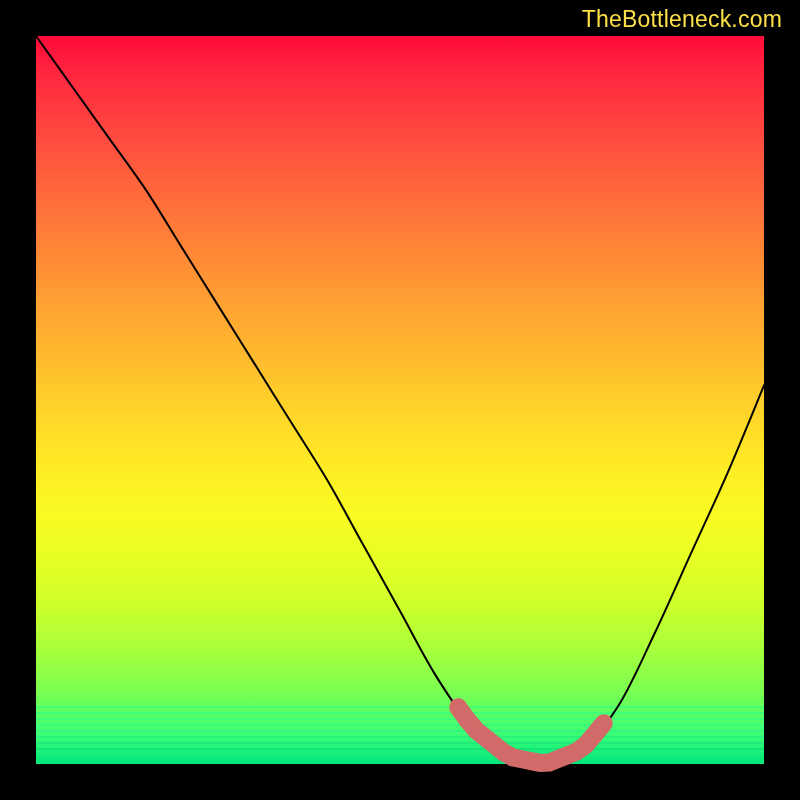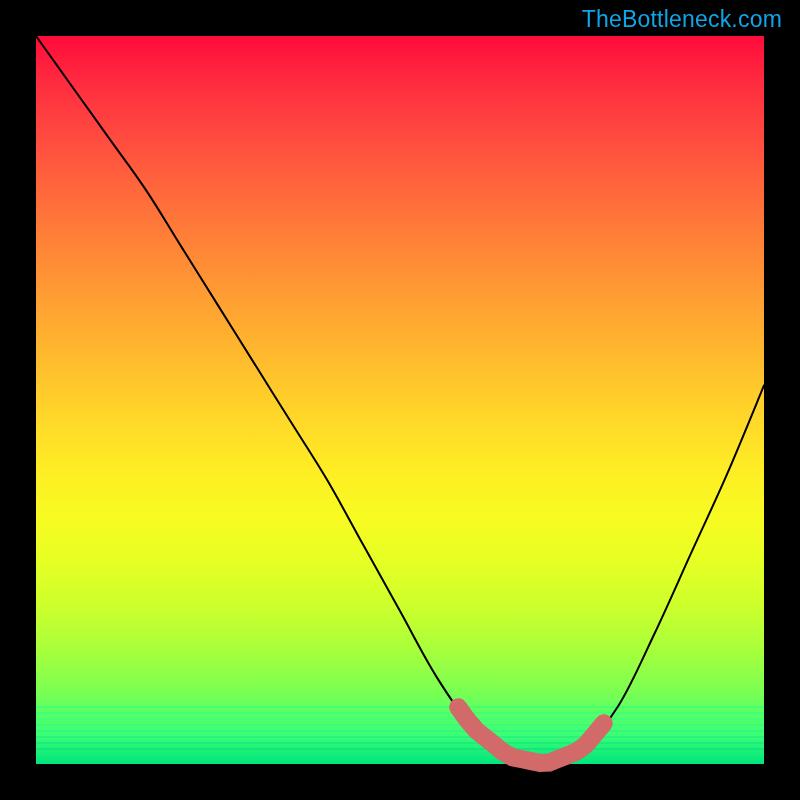--- a/index.html
+++ b/index.html
@@ -51,21 +51,21 @@
     position: absolute;
     left: 0;
     right: 0;
     height: 2px;
     opacity: 0.55;
   }
   .watermark {
     position: absolute;
     top: 6px;
     right: 18px;
-    color: #0ea5e9;
+    color: #fde047;
     font-size: 23px;
     letter-spacing: 0.2px;
     font-weight: 500;
     user-select: none;
   }
   svg.curve {
     position: absolute;
     left: 0;
     top: 0;
     width: 728px;

